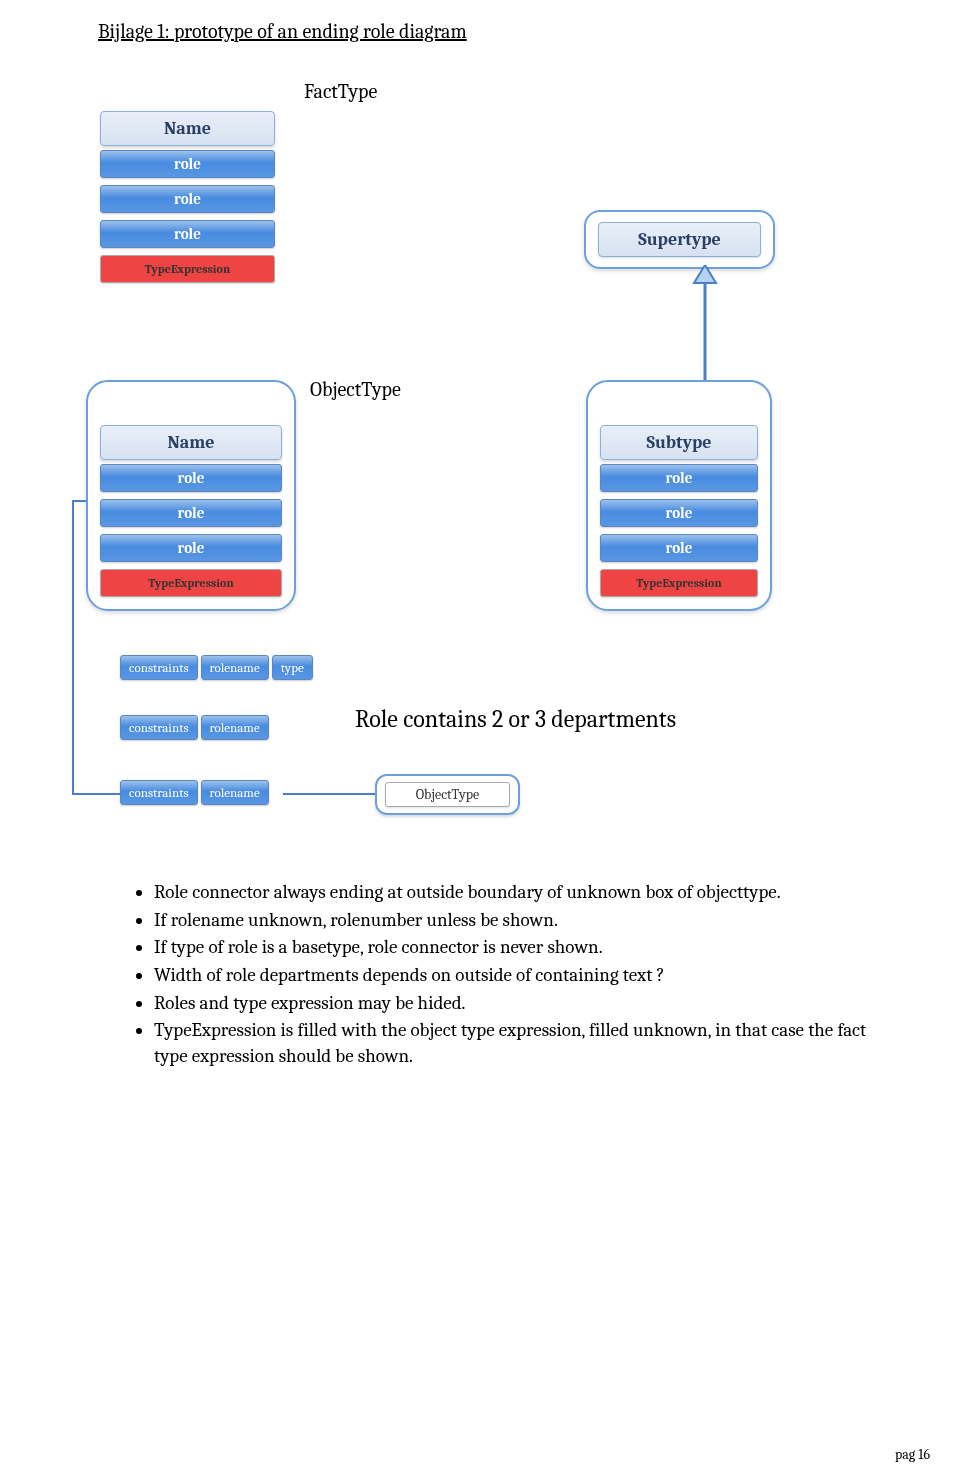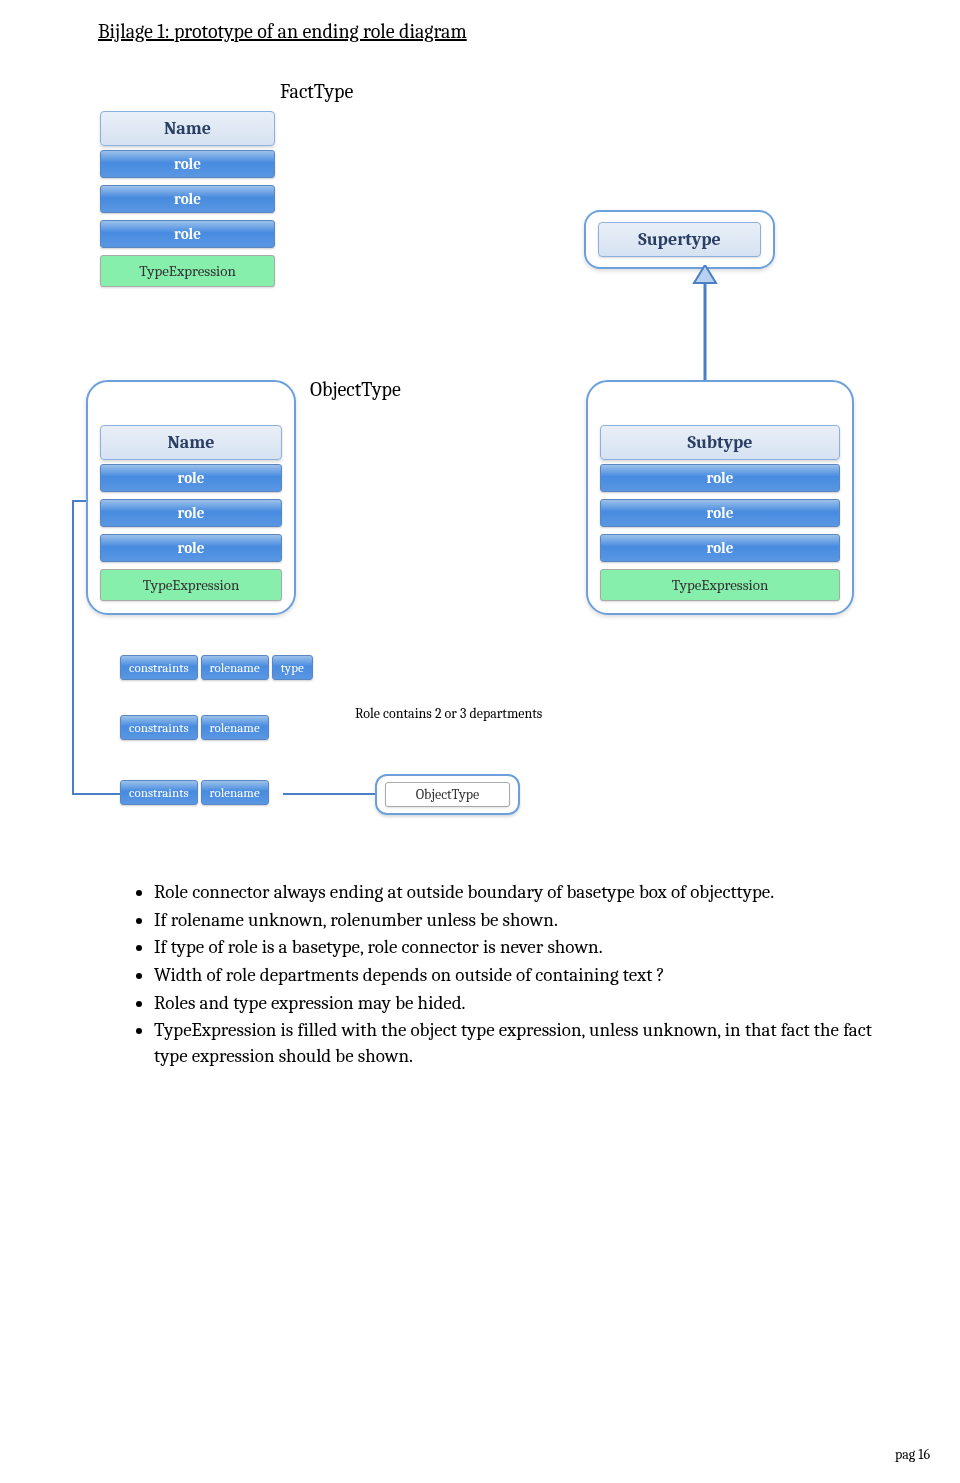--- a/index.html
+++ b/index.html
@@ -15,21 +15,21 @@
     position: absolute;
     top: 20px;
     left: 98px;
     font-size: 20px;
     text-decoration: underline;
     color: #000;
   }
   .label-facttype {
     position: absolute;
     top: 80px;
-    left: 280px;
+    left: 304px;
     font-size: 20px;
     color: #000;
   }
   .label-objecttype {
     position: absolute;
     top: 378px;
     left: 310px;
     font-size: 20px;
     color: #000;
   }
@@ -58,28 +58,29 @@
     border-radius: 3px;
     text-align: center;
     font-size: 15px;
     font-weight: bold;
     color: #fff;
     padding: 4px 0;
     margin-bottom: 7px;
     box-shadow: 0 1px 2px rgba(0,0,0,0.2);
   }
   .footer-cell {
-    background: #86efac;
+    background: #ef4444;
     border: 1px solid #aaa;
     border-radius: 3px;
     text-align: center;
-    font-size: 15px;
+    font-size: 12px;
     color: #333;
     padding: 6px 0;
     box-shadow: 0 1px 2px rgba(0,0,0,0.15);
+    font-weight: bold;
   }
   
   .rounded-container {
     position: absolute;
     border: 2px solid #6ba0dc;
     border-radius: 22px;
     background: #fff;
     box-shadow: 0 2px 4px rgba(0,0,0,0.15);
     padding: 12px;
   }
@@ -116,21 +117,21 @@
     font-weight: normal;
     color: #fff;
     padding: 4px 8px;
     margin-right: 3px;
     box-shadow: 0 1px 2px rgba(0,0,0,0.2);
   }
   .role-departments {
     position: absolute;
     top: 705px;
     left: 355px;
-    font-size: 14px;
+    font-size: 24px;
     color: #000;
   }
   .objtype-small {
     position: absolute;
     top: 774px;
     left: 375px;
     width: 145px;
     border: 2px solid #6ba0dc;
     border-radius: 12px;
     padding: 6px 8px;
@@ -197,21 +198,21 @@
 <div class="label-objecttype">ObjectType</div>
 
 <div class="rounded-container" style="top:380px; left:86px; width:210px;">
   <div class="header-cell">Name</div>
   <div class="row-cell">role</div>
   <div class="row-cell">role</div>
   <div class="row-cell">role</div>
   <div class="footer-cell">TypeExpression</div>
 </div>
 
-<div class="rounded-container" style="top:380px; left:586px; width:268px;">
+<div class="rounded-container" style="top:380px; left:586px; width:186px;">
   <div class="header-cell">Subtype</div>
   <div class="row-cell">role</div>
   <div class="row-cell">role</div>
   <div class="row-cell">role</div>
   <div class="footer-cell">TypeExpression</div>
 </div>
 
 <svg class="arrow-svg" style="top:265px; left:690px; width:30px; height:118px;">
   <line x1="15" y1="115" x2="15" y2="18" stroke="#4a7fc5" stroke-width="3"></line>
   <polygon points="15,0 26,18 4,18" fill="#b7d2f0" stroke="#4a7fc5" stroke-width="2"></polygon>
@@ -233,21 +234,21 @@
   <div class="inner">ObjectType</div>
 </div>
 
 <div class="line" style="top:793px; left:283px; width:92px; height:2px;"></div>
 
 <div class="line" style="top:500px; left:72px; width:2px; height:295px;"></div>
 <div class="line" style="top:500px; left:72px; width:14px; height:2px;"></div>
 <div class="line" style="top:793px; left:72px; width:48px; height:2px;"></div>
 
 <ul class="bullets">
-  <li>Role connector always ending at outside boundary of basetype box of objecttype.</li>
+  <li>Role connector always ending at outside boundary of unknown box of objecttype.</li>
   <li>If rolename unknown, rolenumber unless be shown.</li>
   <li>If type of role is a basetype, role connector is never shown.</li>
   <li>Width of role departments depends on outside of containing text ?</li>
   <li>Roles and type expression may be hided.</li>
-  <li>TypeExpression is filled with the object type expression, unless unknown, in that fact the fact type expression should be shown.</li>
+  <li>TypeExpression is filled with the object type expression, filled unknown, in that case the fact type expression should be shown.</li>
 </ul>
 
 <div class="page-num">pag 16</div>
 
 </body></html>

